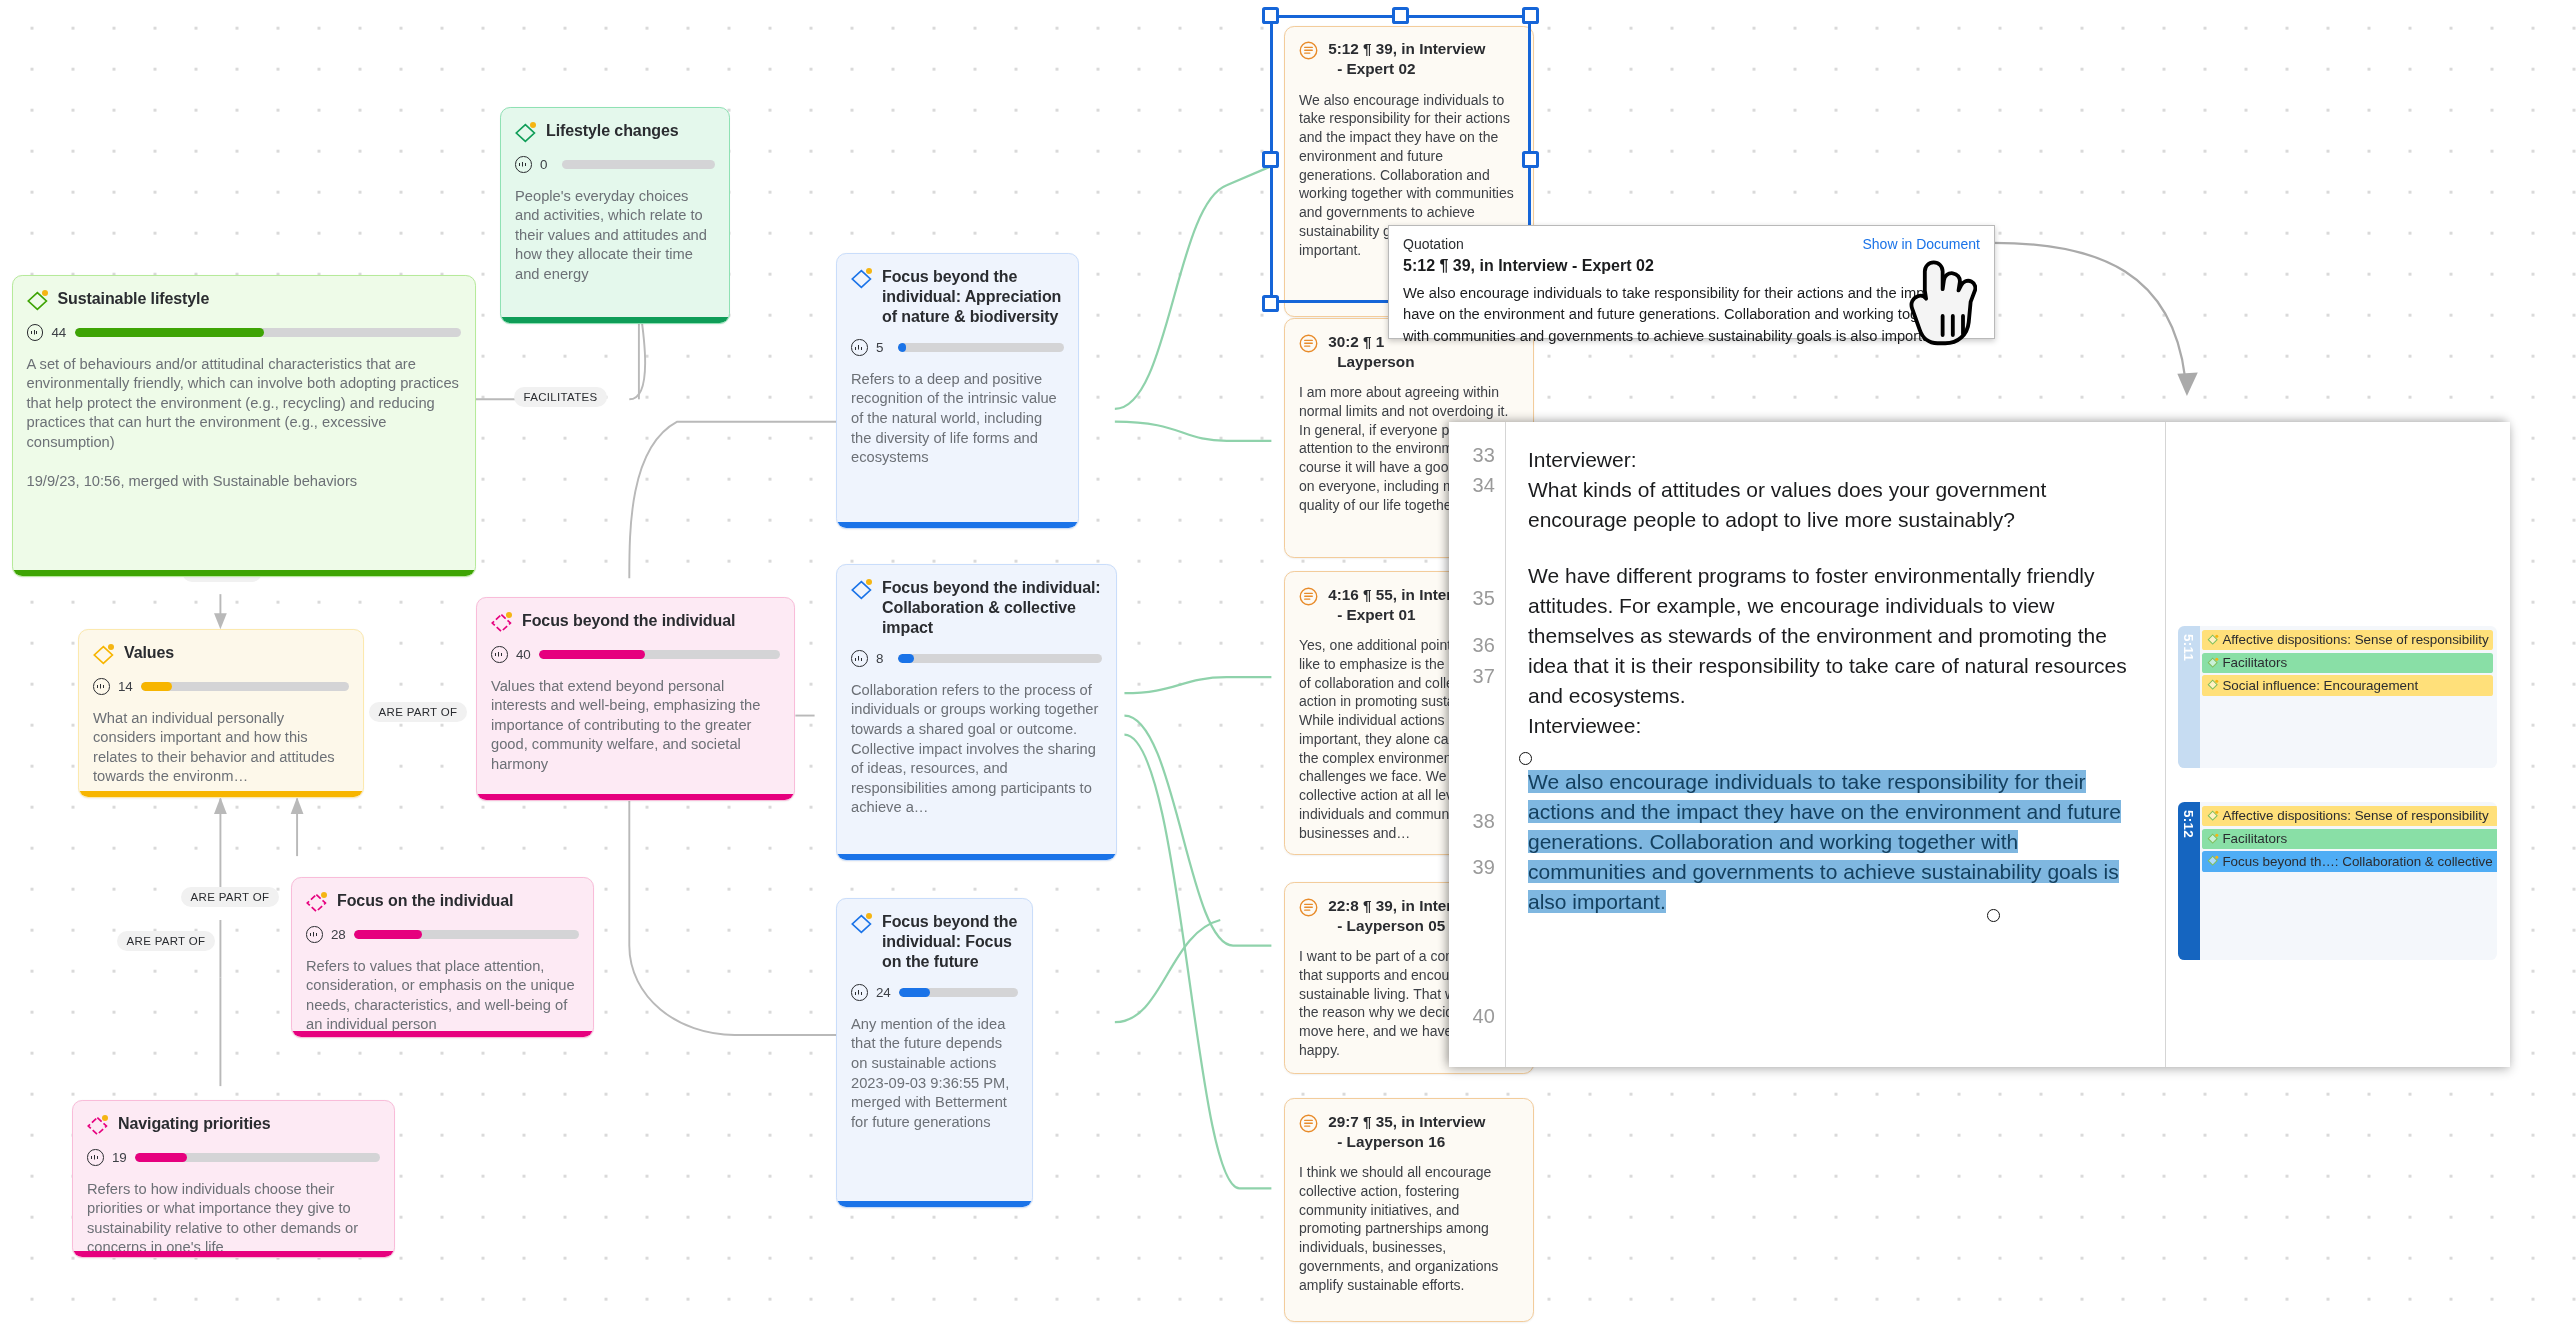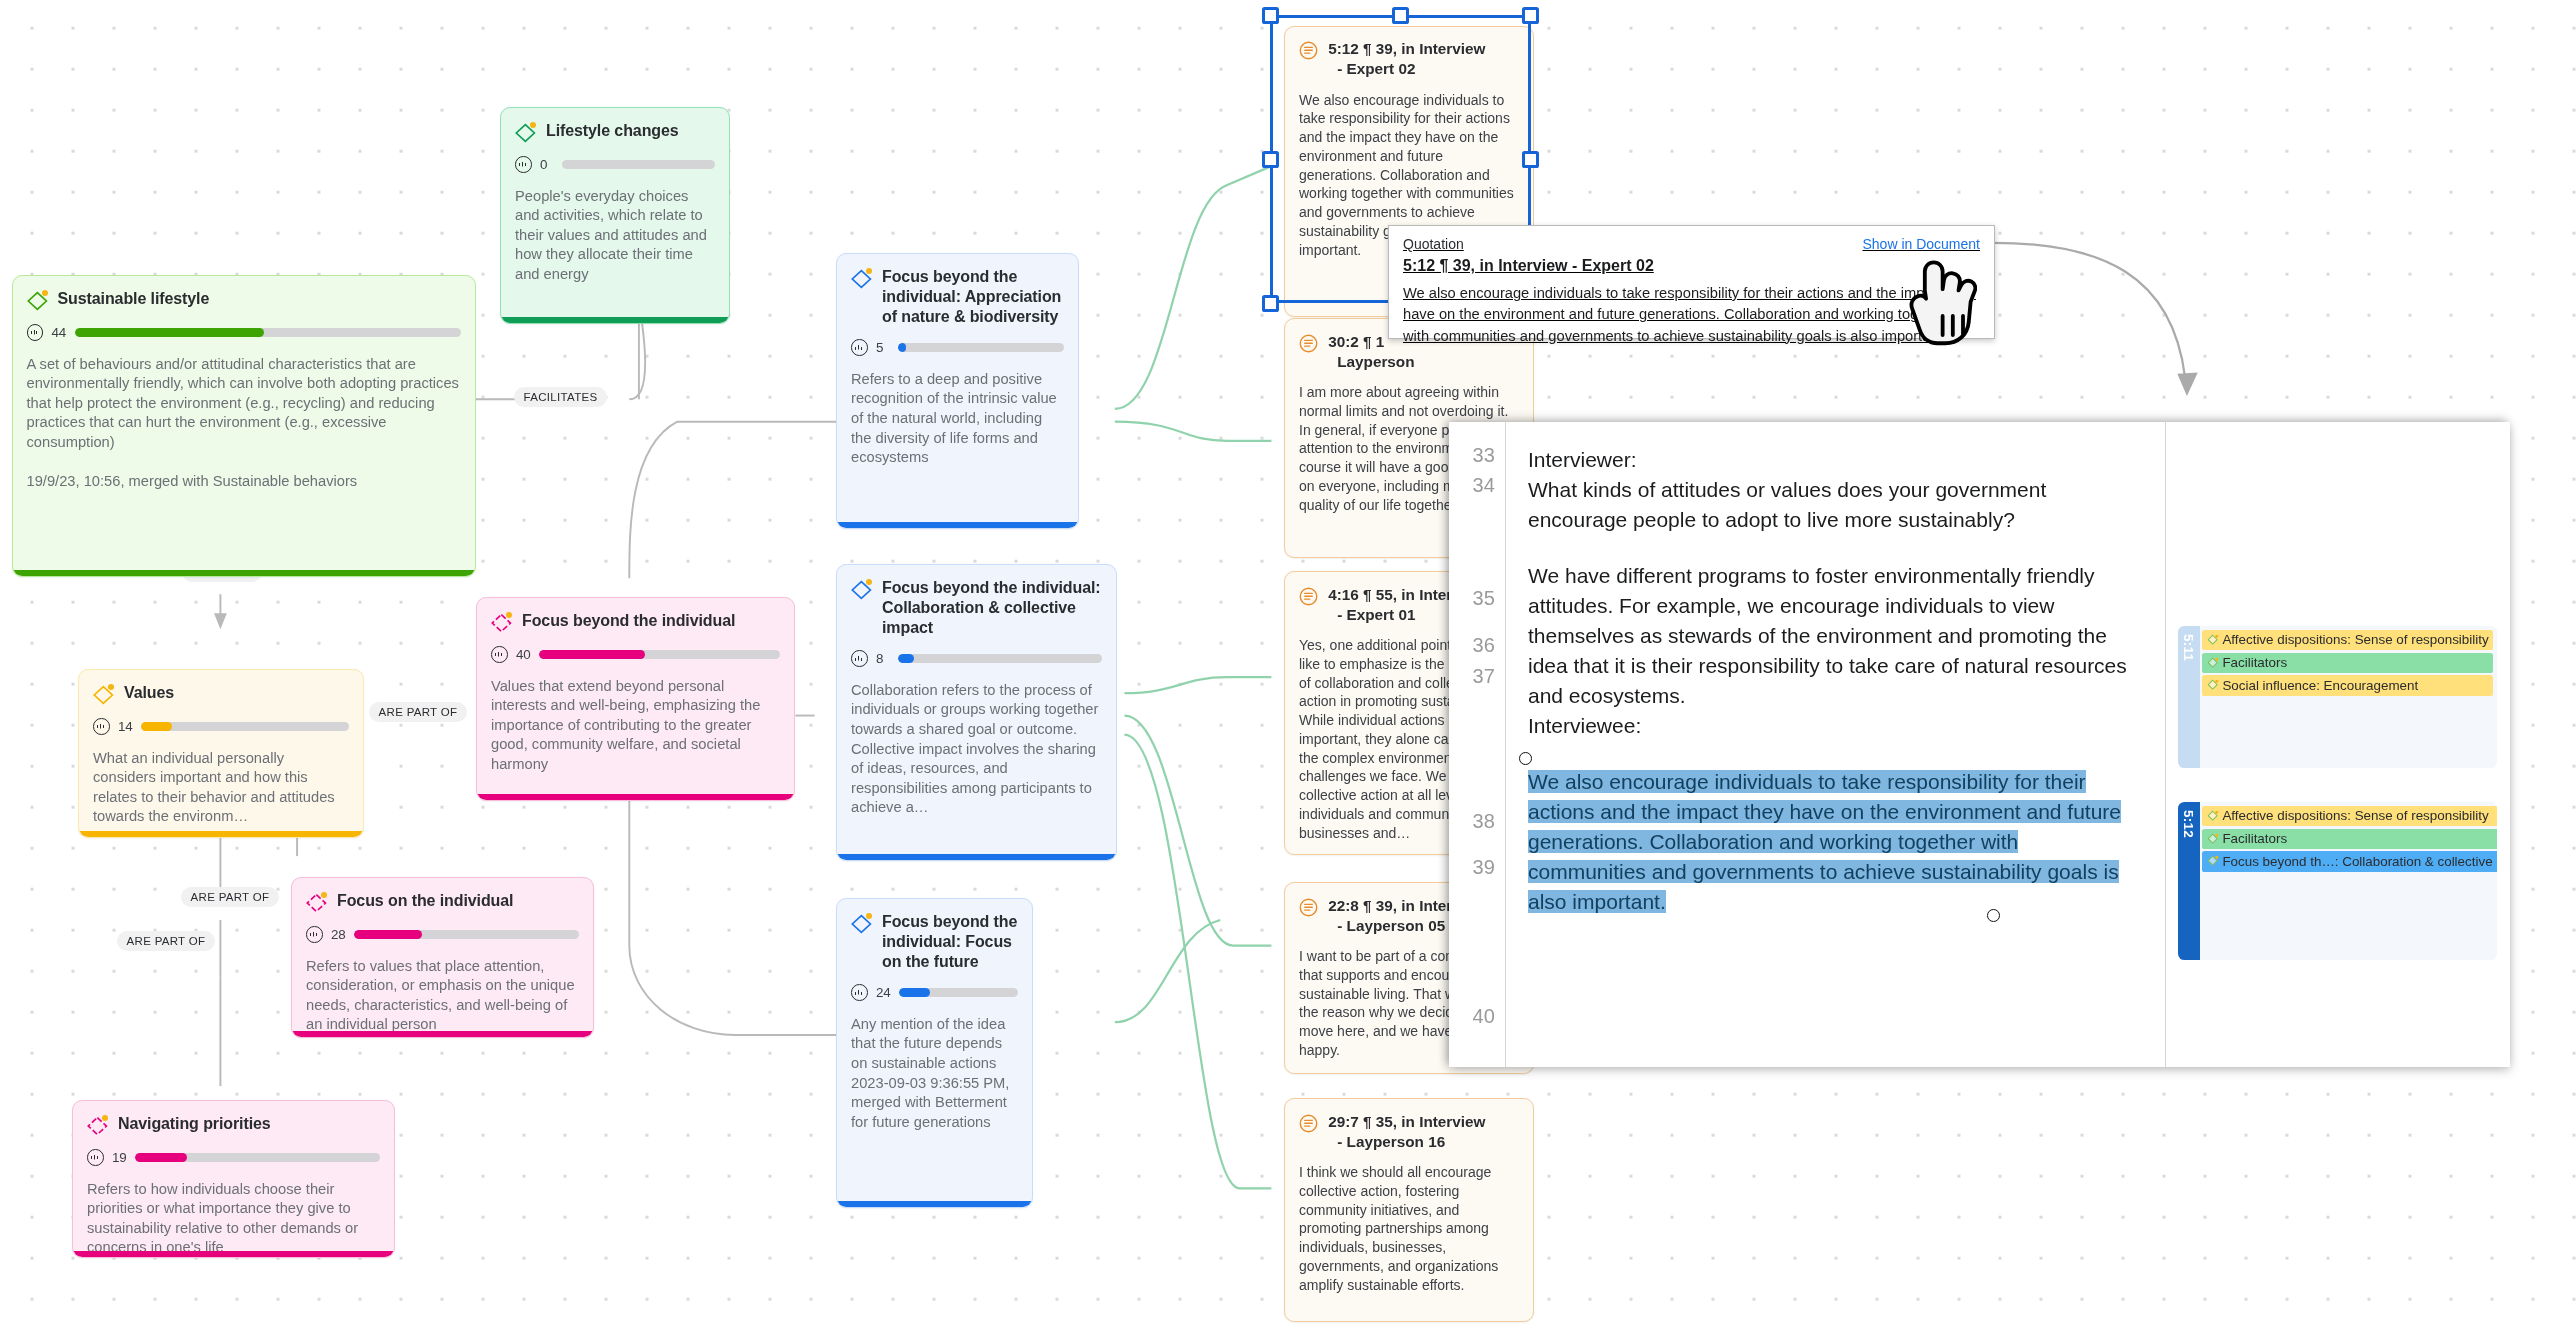--- a/index.html
+++ b/index.html
@@ -62,21 +62,21 @@
   }
   .cfoot {
     position: absolute; left: 0; right: 0; bottom: 0; height: 5.8px;
   }
 
   
   .c-green  { background: #eefbe8; border-color: #b6ea9a; }
   .c-green  .cfoot { background: #3ea404; }
   .c-green2 { background: #e4f8ec; border-color: #8fe1b4; }
   .c-green2 .cfoot { background: #0f9d58; }
-  .c-amber  { background: #fdf8ea; border-color: #fce9ae; margin-top: 40px; }
+  .c-amber  { background: #fdf8ea; border-color: #fce9ae; }
   .c-amber  .cfoot { background: #f7b500; }
   .c-pink   { background: #fdeaf4; border-color: #f9bcd9; }
   .c-pink   .cfoot { background: #e6007e; }
   .c-blue   { background: #eff4fd; border-color: #c9ddfb; }
   .c-blue   .cfoot { background: #1a73e8; }
 
   
   .qcard {
     position: absolute;
     border-radius: 10.2px;
@@ -112,21 +112,20 @@
     background: #ffffff; border: 3.2px solid #1565d8; border-radius: 2.6px;
   }
 
   
   .tooltip {
     position: absolute;
     background: #ffffff;
     border: 1px solid #b9b9b9;
     box-shadow: 0 1.9px 5.8px rgba(0,0,0,.22);
     padding: 10.2px 14px 14px 14px;
-    text-decoration: underline;
   }
   .tt-row { display: flex; justify-content: space-between; align-items: baseline; }
   .tt-kind { font-size: 14px; color: #2a2c30; }
   .tt-link { font-size: 14px; color: #1a73e8; }
   .tt-ref { font-size: 16px; font-weight: bold; color: #1b1c1e; margin-top: 5.1px; }
   .tt-text { font-size: 14.7px; color: #1b1c1e; line-height: 1.45; margin-top: 7.7px; }
 
   
   .docpanel {
     position: absolute;

